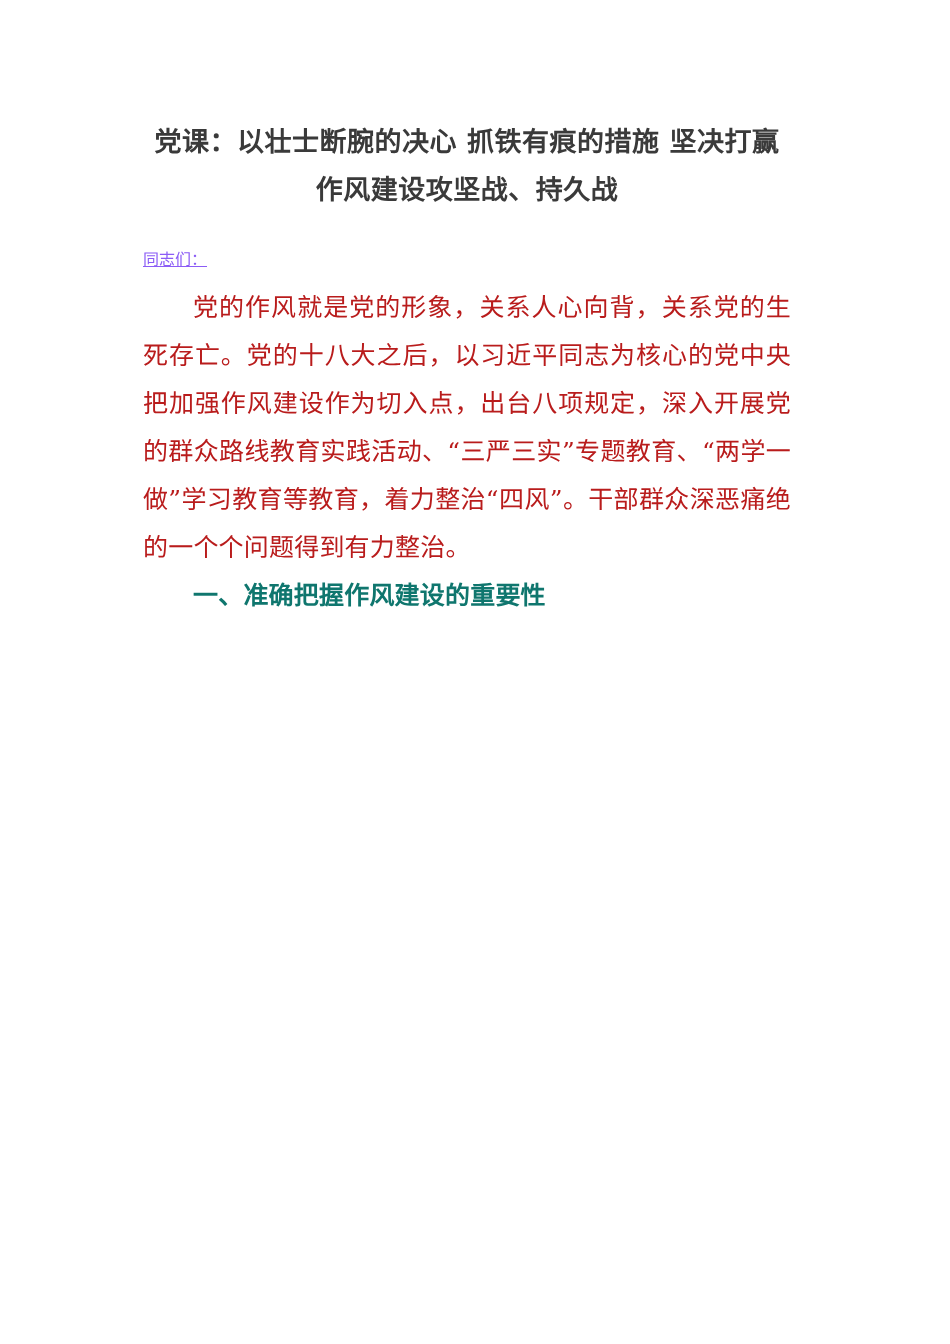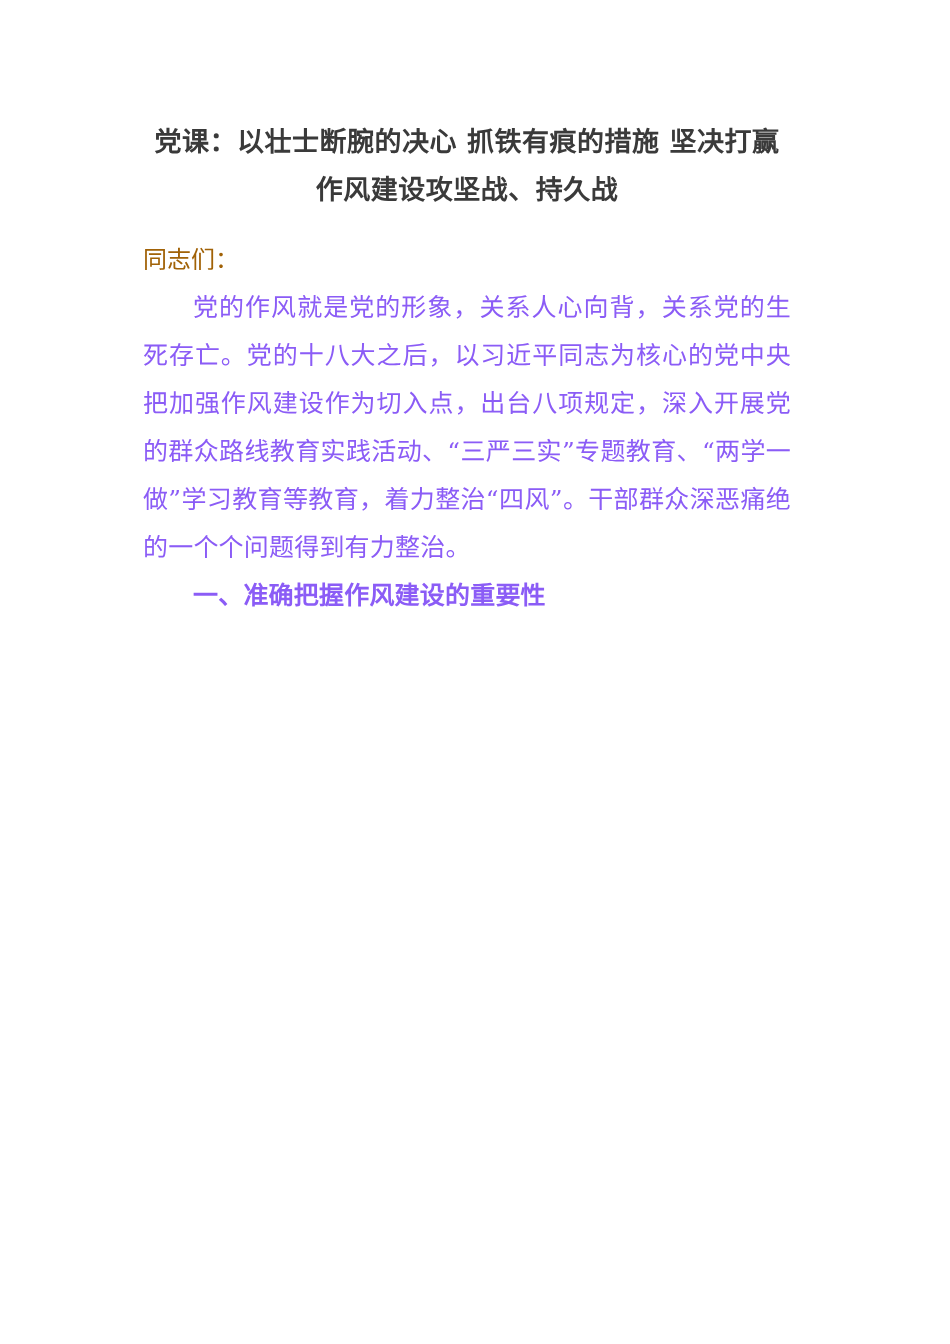--- a/index.html
+++ b/index.html
@@ -37,49 +37,50 @@
     line-height: 48px;
     text-align: center;
     letter-spacing: 0.5px;
     color: #3a3a3a;
     padding-top: 118px;
   }
 
   .salutation {
     margin: 0;
     padding: 0;
-    font-size: 24px;
+    font-size: 16px;
     line-height: 48px;
     text-align: justify;
     text-align-last: left;
-    color: #a16207;
+    color: #8b5cf6;
     padding-top: 22px;
+    text-decoration: underline;
   }
 
   .body-para {
     margin: 0;
     padding: 0;
     font-size: 25px;
     line-height: 48px;
     text-indent: 50px;
     text-align: justify;
     text-align-last: left;
-    color: #8b5cf6;
+    color: #b91c1c;
     letter-spacing: 0.2px;
   }
 
   .section-heading {
     margin: 0;
     padding: 0;
     font-size: 25px;
     font-weight: bold;
     line-height: 48px;
     text-indent: 50px;
     text-align: left;
-    color: #8b5cf6;
+    color: #0f766e;
     letter-spacing: 0.2px;
   }
 </style>
 </head>
 <body>
 
 <div class="page">
   <div class="content">
 
     <h1 class="doc-title">党课：以壮士断腕的决心 抓铁有痕的措施 坚决打赢作风建设攻坚战、持久战</h1>

